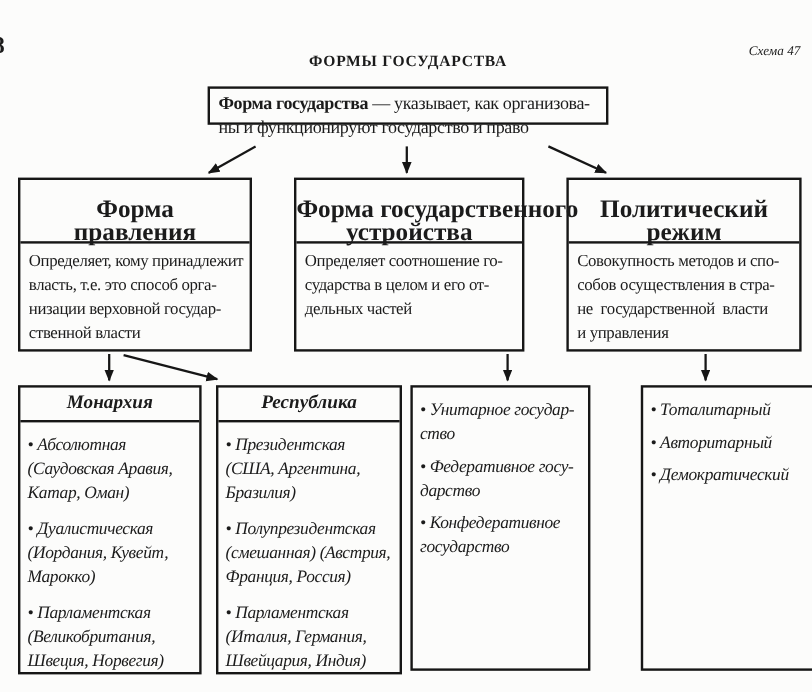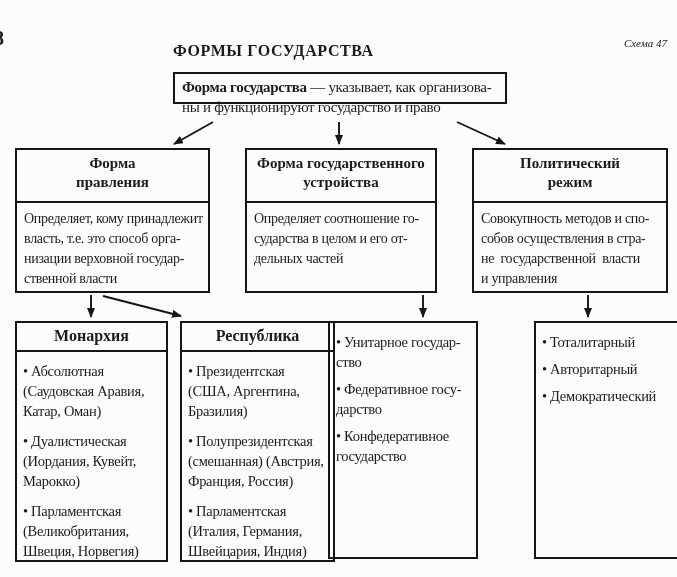--- a/index.html
+++ b/index.html
@@ -8,21 +8,21 @@
     background:#fcfcfb; overflow:hidden;
     font-family:"Liberation Serif", serif;
     color:#1b1b1b;
   }
   .edge-mark{
     position:absolute; left:-6px; top:27px;
     font-size:20px; font-weight:bold;
   }
   .title{
     position:absolute; left:173px; top:40px; width:334px;
-    text-align:left; font-weight:bold; font-size:16px;
+    text-align:center; font-weight:bold; font-size:13px;
     letter-spacing:0.6px; line-height:22px;
   }
   .schema-label{
     position:absolute; left:575px; top:37px; width:92px;
     text-align:right; font-style:italic; font-size:11px;
   }
   .box{
     position:absolute; border:2px solid #161616; box-sizing:border-box;
     background:transparent;
   }
@@ -32,31 +32,31 @@
     letter-spacing:-0.3px; white-space:pre;
   }
   .defbox .bold{ font-weight:bold; }
   .defbox .line2{ display:block; }
   .cat{ top:148px; height:145px; }
   .cat-a{ left:15px;  width:195px; }
   .cat-b{ left:245px; width:192px; }
   .cat-c{ left:472px; width:196px; }
   .cat-header{
     height:53px; box-sizing:border-box; border-bottom:2px solid #161616;
-    text-align:center; font-weight:bold; font-size:15px;
-    line-height:19px; padding-top:4px; white-space:pre;
+    text-align:center; font-weight:bold; font-size:21px;
+    line-height:19px; padding-top:15px; white-space:pre;
   }
   .cat-body{
     padding:6px 7px; font-size:14px; line-height:20px;
     letter-spacing:-0.3px; white-space:pre;
   }
-  .branch{ top:321px; }
+  .branch{ top:321px;font-style:italic; }
   .br-1{ left:15px;  width:153px; height:241px; }
   .br-2{ left:180px; width:155px; height:241px; }
-  .br-3{ left:328px; width:150px; height:238px; }
+  .br-3{ left:342px; width:150px; height:238px; }
   .br-4{ left:507px; width:157px; height:238px;margin-left:27px; }
   .branch-header{
     height:29px; box-sizing:border-box; border-bottom:2px solid #161616;
     text-align:center; font-weight:bold; font-size:16px; line-height:26px;
   }
   .branch-body{ padding:9px 6px; }
   .branch-body p{
     margin:0; font-size:14.5px; line-height:20px;
     letter-spacing:-0.3px; white-space:pre;
   }

